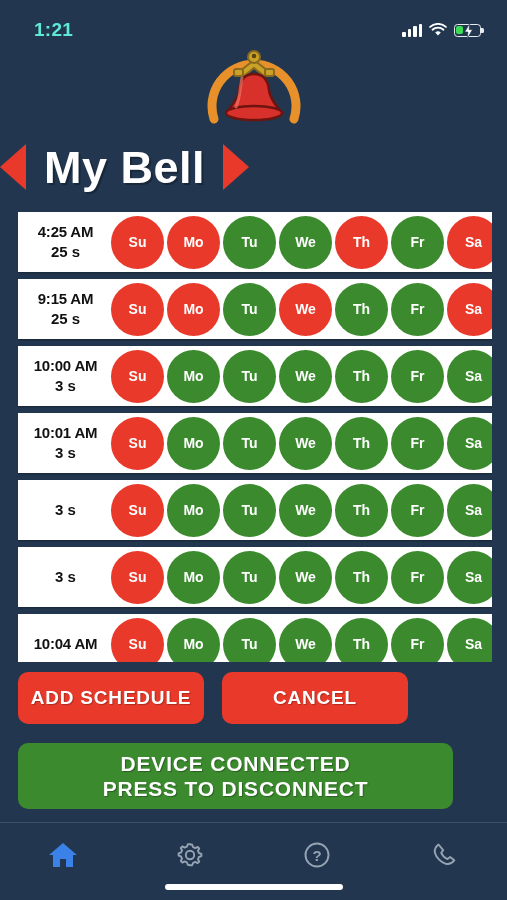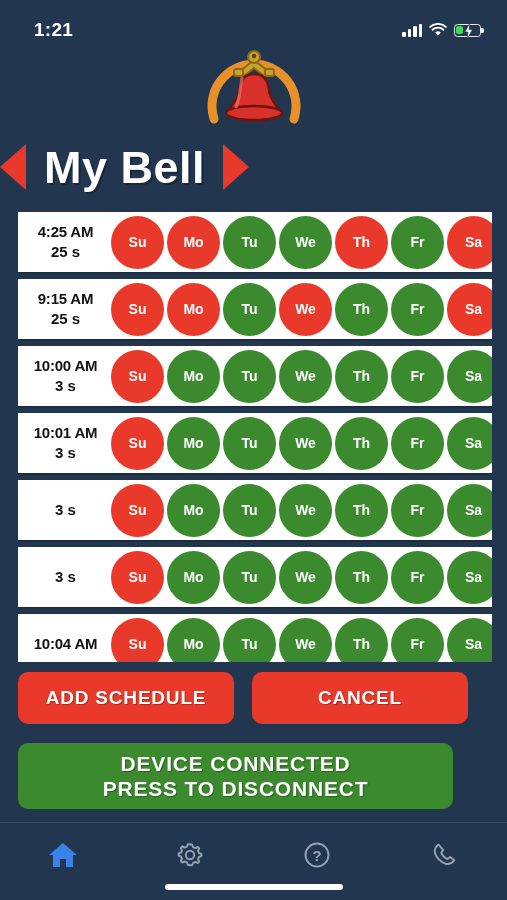--- a/index.html
+++ b/index.html
@@ -16,21 +16,21 @@
     position: relative;
   }
 
   
   .status-bar {
     height: 44px;
     display: flex;
     align-items: center;
     justify-content: space-between;
     padding: 16px 26px 0 34px;
-    color: #ffffff;
+    color: #5eead4;
   }
   .status-time {
     font-size: 19px;
     font-weight: bold;
     letter-spacing: 0.3px;
   }
   .status-right {
     display: flex;
     align-items: center;
     gap: 7px;
@@ -163,21 +163,21 @@
     flex: 0 0 53px;
   }
   .day.on  { background: #3b8a2e; }
   .day.off { background: #e8392a; }
 
   
   .actions {
     position: absolute;
     top: 672px;
     left: 18px;
-    width: 450px;
+    width: 390px;
     display: flex;
     gap: 18px;
   }
   .btn {
     flex: 1;
     height: 52px;
     border-radius: 10px;
     border: none;
     color: #ffffff;
     font-family: "Liberation Sans", sans-serif;

